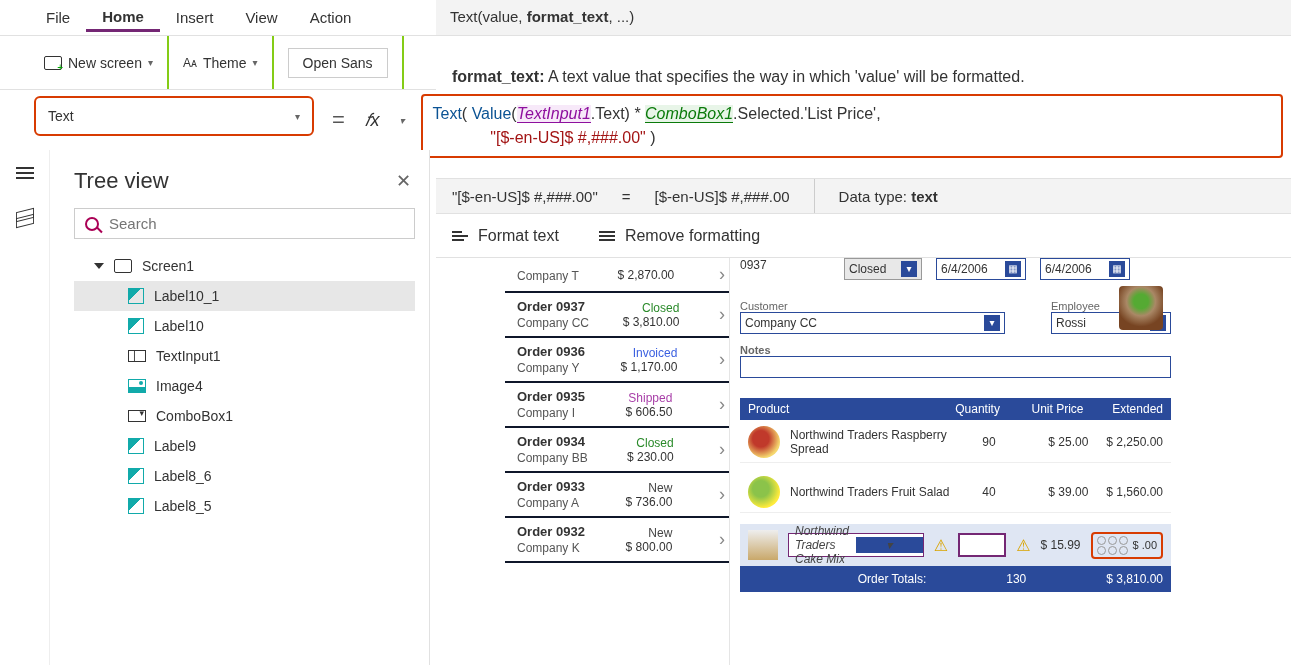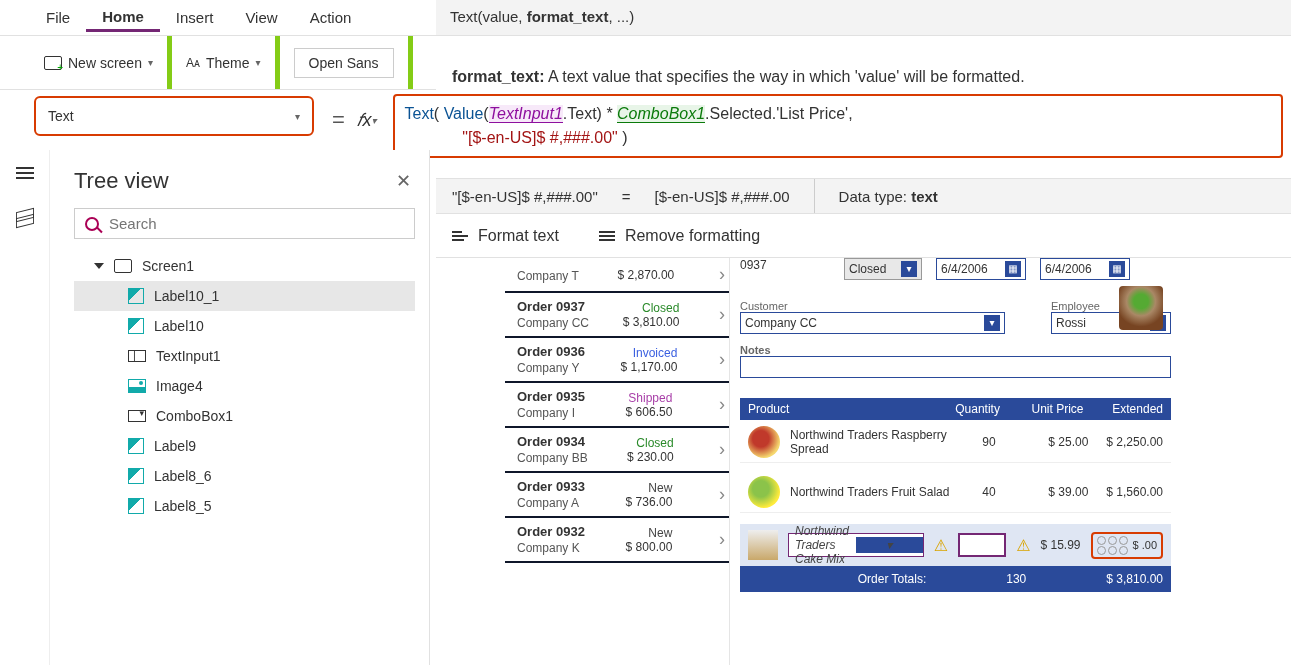--- a/index.html
+++ b/index.html
@@ -5,33 +5,33 @@
   * { box-sizing: border-box; margin: 0; padding: 0; font-family: "Segoe UI", Arial, sans-serif; }
   body { width: 1291px; height: 665px; background: #fff; overflow: hidden; font-size: 14px; color: #333; }
 
   
   .menubar { display: flex; align-items: center; height: 36px; padding: 0 10px 0 30px; background: #fff; border-bottom: 1px solid #e1e1e1; }
   .menubar .item { padding: 4px 16px; cursor: pointer; font-size: 15px; }
   .menubar .item.active { font-weight: 600; border-bottom: 3px solid #742774; }
 
   
   .ribbon { display: flex; align-items: center; height: 54px; padding: 0 10px 0 30px; border-bottom: 1px solid #e1e1e1; }
-  .ribbon .group { display: flex; align-items: center; gap: 8px; padding: 6px 14px; border-right: 5px solid #84cc16; height: 100%; }
+  .ribbon .group { display: flex; align-items: center; gap: 8px; padding: 6px 14px; border-right: 2px solid #84cc16; height: 100%; }
   .ribbon .dropdown { display: flex; align-items: center; gap: 6px; cursor: pointer; }
   .icon-screen { width:18px; height:14px; border:1.5px solid #333; border-radius:2px; display:inline-block; position:relative; }
   .icon-screen::after { content:"+"; position:absolute; right:-2px; bottom:-4px; font-size:10px; color:#0a0; }
   .chev { font-size:10px; color:#666; }
   .icon-theme { font-size:12px; }
   .font-box { border:1px solid #ccc; padding:6px 14px; background:#fff; cursor:pointer; }
 
   
   .propbar { display:flex; align-items:flex-start; height:60px; }
   .prop-select { margin:6px 14px 6px 34px; border:2px solid #d83b01; border-radius:6px; width:280px; height:40px; display:flex; align-items:center; padding:0 12px; justify-content:space-between; cursor:pointer; background:#fff; }
   .eq { align-self:center; font-size:22px; color:#555; padding:0 4px;}
-  .fx { align-self:center; display:flex; align-items:center; gap:0; font-style:italic; font-size:18px; padding:0 8px; cursor:pointer; }
+  .fx { align-self:center; display:flex; align-items:center; gap:20px; font-style:italic; font-size:18px; padding:0 8px; cursor:pointer;margin-left:8px; }
   .formula-wrap { flex:1; border:2px solid #d83b01; border-radius:4px; margin:4px 8px; padding:6px 10px; font-family: Consolas, monospace; font-size:16px; line-height:1.5; background:#fff; }
   .tok-fn { color:#0b5394; }
   .tok-id1 { color:#8e0f9e; font-style:italic; border-bottom:1px solid #8e0f9e; background:#f7e9f9; }
   .tok-id2 { color:#0b7a0b; font-style:italic; border-bottom:1px solid #0b7a0b; background:#e8f5e8; }
   .tok-str { color:#a31515; }
   .tok-op { color:#333; }
 
   
   .fntip { position:absolute; left:436px; top:0; right:0; height:36px; background:#f3f3f3; border-bottom:1px solid #e1e1e1; padding:8px 14px; font-size:15px; color:#333; }
   .fntip b { font-weight:600; }

